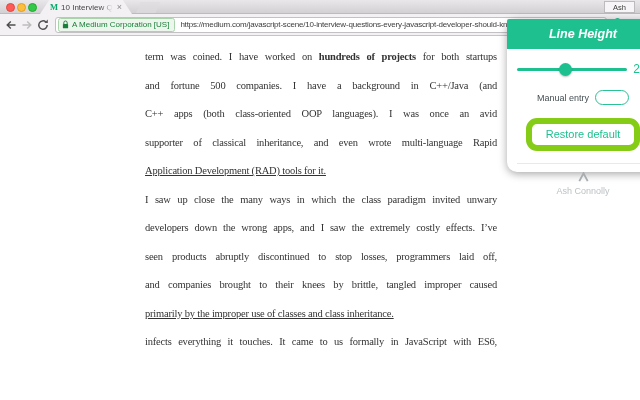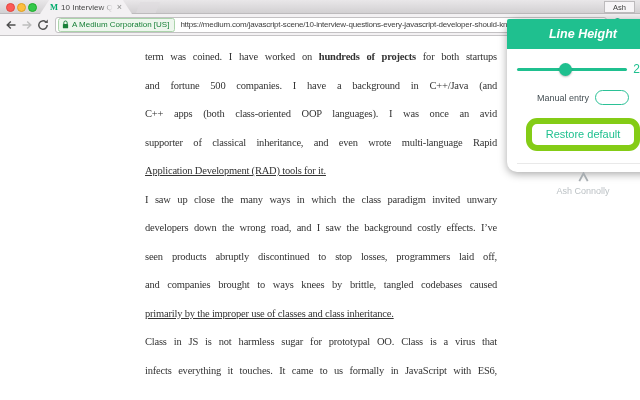--- a/index.html
+++ b/index.html
@@ -185,25 +185,24 @@
 </div>
 
 <div class="page">
   <div class="article">
     <div class="aline"><span>term was coined. I have worked on </span><b>hundreds of projects</b><span> for both startups</span></div>
     <div class="aline">and fortune 500 companies. I have a background in C++/Java (and</div>
     <div class="aline">C++ apps (both class-oriented OOP languages). I was once an avid</div>
     <div class="aline">supporter of classical inheritance, and even wrote multi-language Rapid</div>
     <div class="aline short">Application Development (RAD) tools for it.</div>
     <div class="aline">I saw up close the many ways in which the class paradigm invited unwary</div>
-    <div class="aline">developers down the wrong road, and I saw the background costly effects. I’ve</div>
+    <div class="aline">developers down the wrong apps, and I saw the extremely costly effects. I’ve</div>
     <div class="aline">seen products abruptly discontinued to stop losses, programmers laid off,</div>
-    <div class="aline">and companies brought to ways knees by brittle, tangled codebases caused</div>
+    <div class="aline">and companies brought to their knees by brittle, tangled improper caused</div>
     <div class="aline short">primarily by the improper use of classes and class inheritance.</div>
-    <div class="aline">Class in JS is not harmless sugar for prototypal OO. Class is a virus that</div>
     <div class="aline">infects everything it touches. It came to us formally in JavaScript with ES6,</div>
   </div>
 </div>
 
 <div class="popup-caret"></div>
 <div class="popup">
   <div class="popup-header">Line Height</div>
 
   <div class="slider-row">
     <div class="slider-track">

